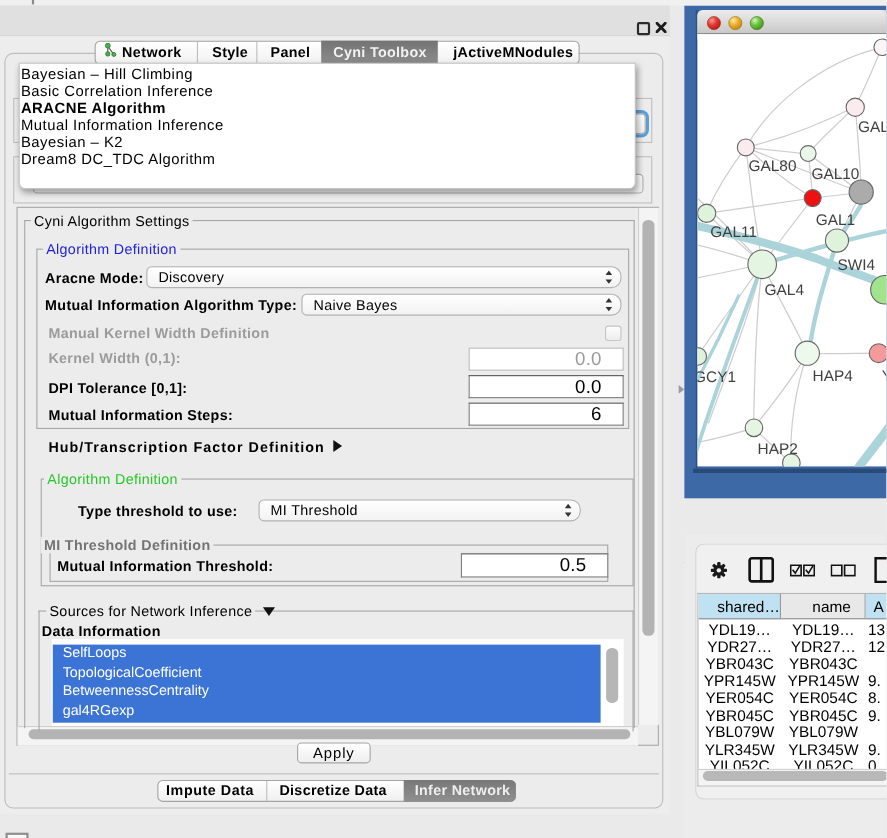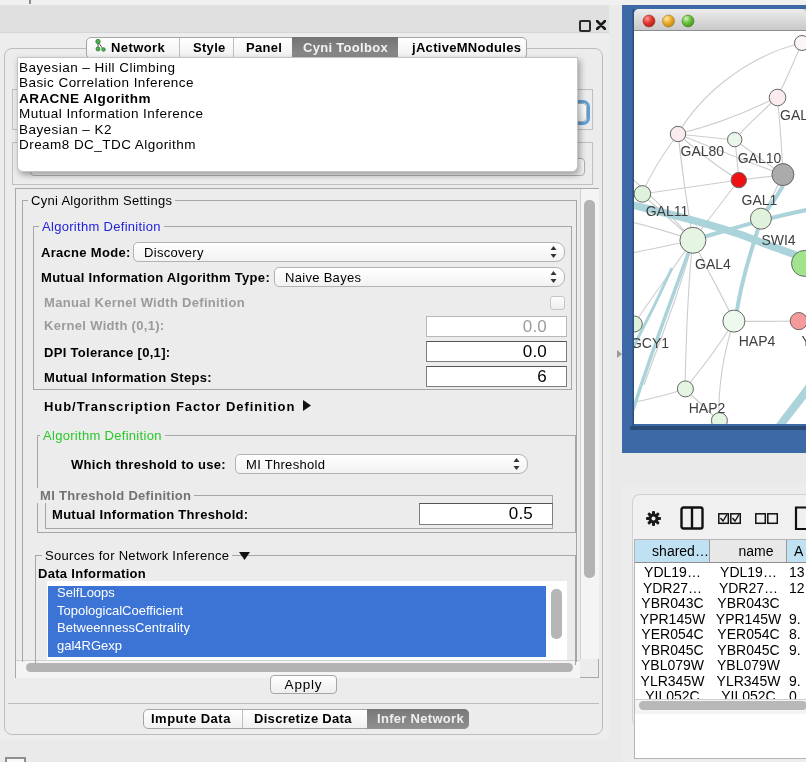--- a/index.html
+++ b/index.html
@@ -114,21 +114,21 @@
   </div>
 
 <div class="abs lbl bold" style="left:44px;top:399px;letter-spacing:0.95px;">Hub/Transcription Factor Definition</div>
 <svg class="abs" style="left:302px;top:399px;" width="10" height="13" viewBox="0 0 10 13">
     <path d="M1 1 L9 6.5 L1 12 Z" fill="#111"></path>
   </svg>
 
 <div class="groupbox" style="left:37px;top:435px;width:539px;height:98px;"></div>
 <div class="abs gtitle" style="left:40px;top:428px;color:#28c828;">Algorithm Definition</div>
 
-<div class="abs lbl bold" style="left:71px;top:457px;">Which threshold to use:</div>
+<div class="abs lbl bold" style="left:71px;top:457px;">Type threshold to use:</div>
 <div class="combo" style="left:235px;top:454px;width:293px;height:20px;">
   <span class="ct">MI Threshold</span>
   <svg class="arr" viewBox="0 0 7 12">
       <path d="M3.5 0 L6.5 4 H0.5 Z" fill="#333"></path>
       <path d="M3.5 12 L6.5 8 H0.5 Z" fill="#333"></path>
     </svg>
 </div>
 
 <div class="groupbox" style="left:45px;top:495px;width:508px;height:34px;"></div>
 <div class="abs gtitle" style="left:37px;top:488px;color:#737373;font-weight:bold;">MI Threshold Definition</div>
@@ -329,21 +329,21 @@
   <path d="M14.5 5 L17 8 L21 1.5" fill="none" stroke="#111" stroke-width="1.4"></path>
 </svg>
 <svg class="abs" style="left:755px;top:513px;" width="23" height="12" viewBox="0 0 23 12">
   <rect x="0.8" y="0.8" width="9.5" height="9.5" fill="none" stroke="#111" stroke-width="1.5"></rect>
   <rect x="12.8" y="0.8" width="9.5" height="9.5" fill="none" stroke="#111" stroke-width="1.5"></rect>
 </svg>
 <svg class="abs" style="left:794px;top:506px;" width="20" height="25" viewBox="0 0 20 25">
   <path d="M2 1.5 L13 1.5 L18 7 L18 23 L2 23 Z" fill="none" stroke="#111" stroke-width="2.2"></path>
 </svg>
 
-<div class="abs" style="left:634px;top:539px;width:172px;height:220px;background:#fff;border:1px solid #b5b5b5;border-right:none;box-sizing:border-box;overflow:hidden;font-size:13.5px;">
+<div class="abs" style="left:634px;top:539px;width:172px;height:176px;background:#fff;border:1px solid #b5b5b5;border-right:none;box-sizing:border-box;overflow:hidden;font-size:13.5px;">
   <div class="abs" style="left:0;top:0;width:75px;height:23px;background:#bfe1f1;border-right:1px solid #999;border-bottom:1px solid #8e8e8e;text-align:center;text-indent:17px;font-size:14px;line-height:22px;box-sizing:border-box;">shared…</div>
   <div class="abs" style="left:75px;top:0;width:77px;height:23px;background:#e8e8e8;border-right:1px solid #999;border-bottom:1px solid #8e8e8e;text-align:center;text-indent:16px;font-size:14px;line-height:22px;box-sizing:border-box;">name</div>
   <div class="abs" style="left:152px;top:0;width:20px;height:23px;background:#bfe1f1;border-bottom:1px solid #8e8e8e;padding-left:7px;font-size:14px;line-height:22px;box-sizing:border-box;">A</div>
   <div class="abs" style="left:0;top:25px;width:75px;text-align:center;line-height:15.5px;font-size:14px;">YDL19…<br>YDR27…<br>YBR043C<br>YPR145W<br>YER054C<br>YBR045C<br>YBL079W<br>YLR345W<br>YIL052C</div>
   <div class="abs" style="left:75px;top:25px;width:77px;text-align:center;line-height:15.5px;font-size:14px;">YDL19…<br>YDR27…<br>YBR043C<br>YPR145W<br>YER054C<br>YBR045C<br>YBL079W<br>YLR345W<br>YIL052C</div>
   <div class="abs" style="left:154px;top:25px;width:20px;text-align:left;line-height:15.5px;font-size:14px;">13<br>12<br>&nbsp;<br>9.<br>8.<br>9.<br>&nbsp;<br>9.<br>0.</div>
   <div class="abs" style="left:0;top:159px;width:172px;height:14px;background:#f4f4f4;border-top:1px solid #cfcfcf;"></div>
   <div class="abs" style="left:4px;top:161px;width:168px;height:9px;background:#b8b8b8;border-radius:5px;"></div>
 </div>
 

